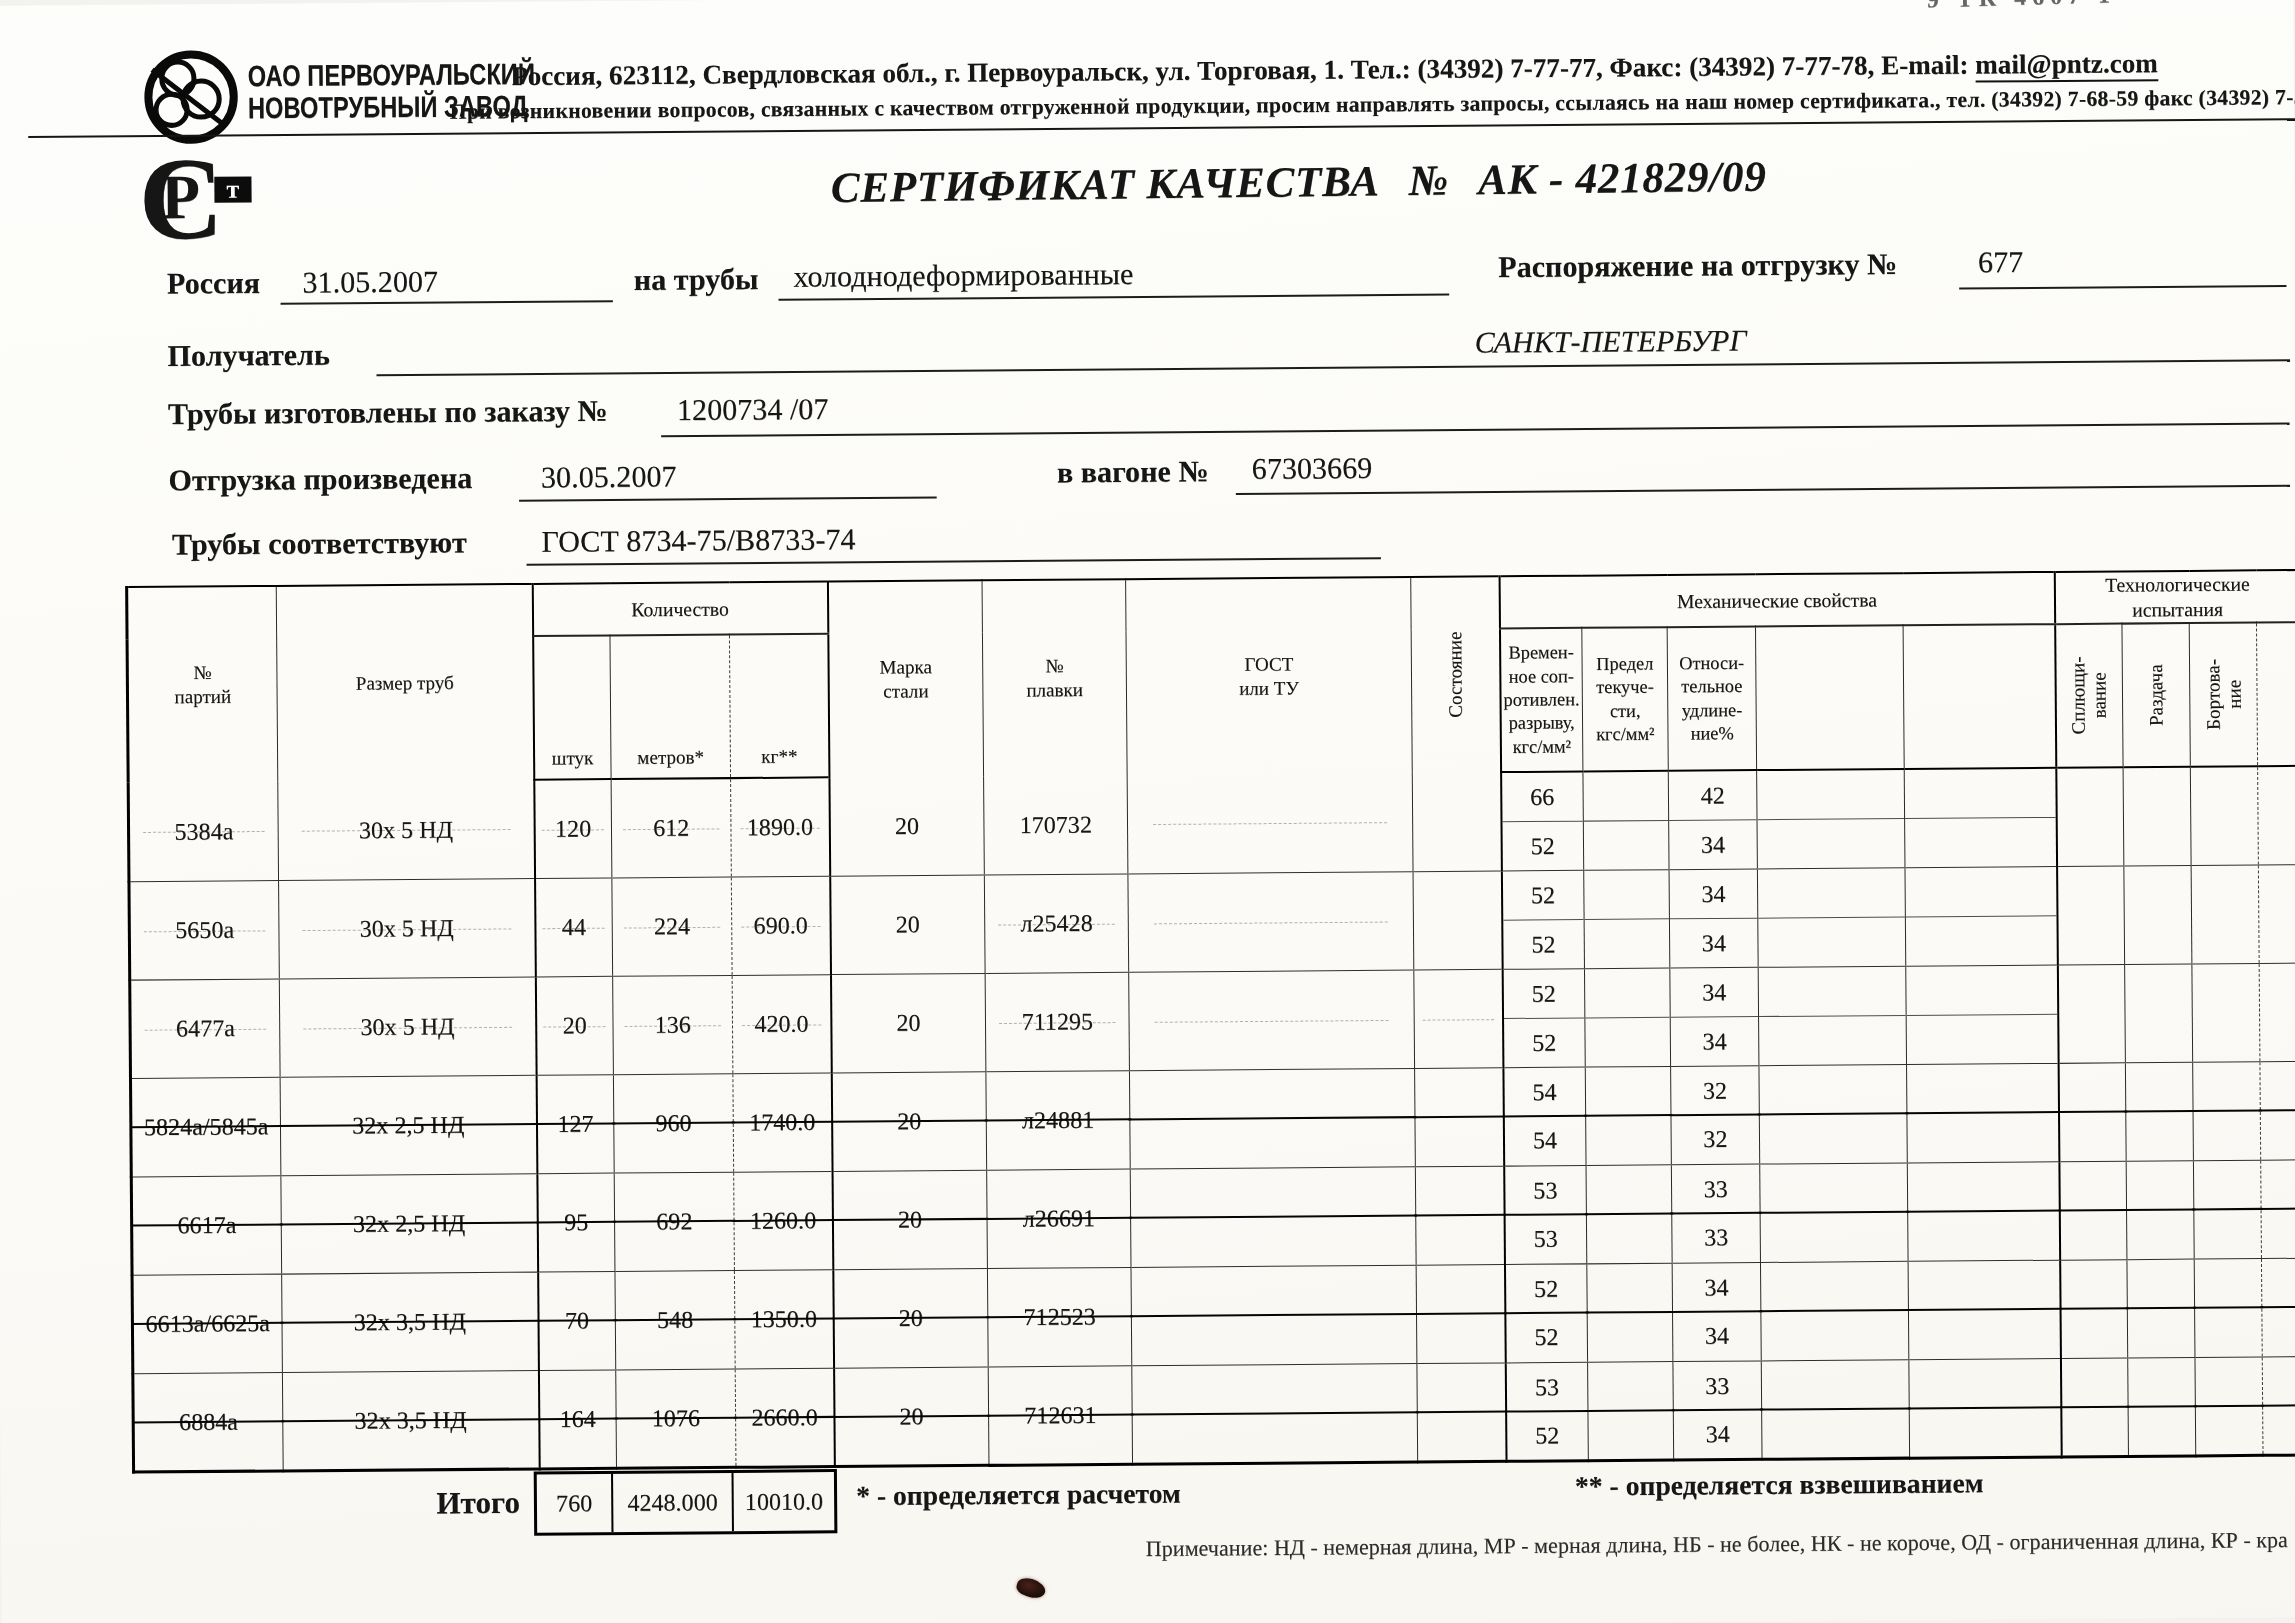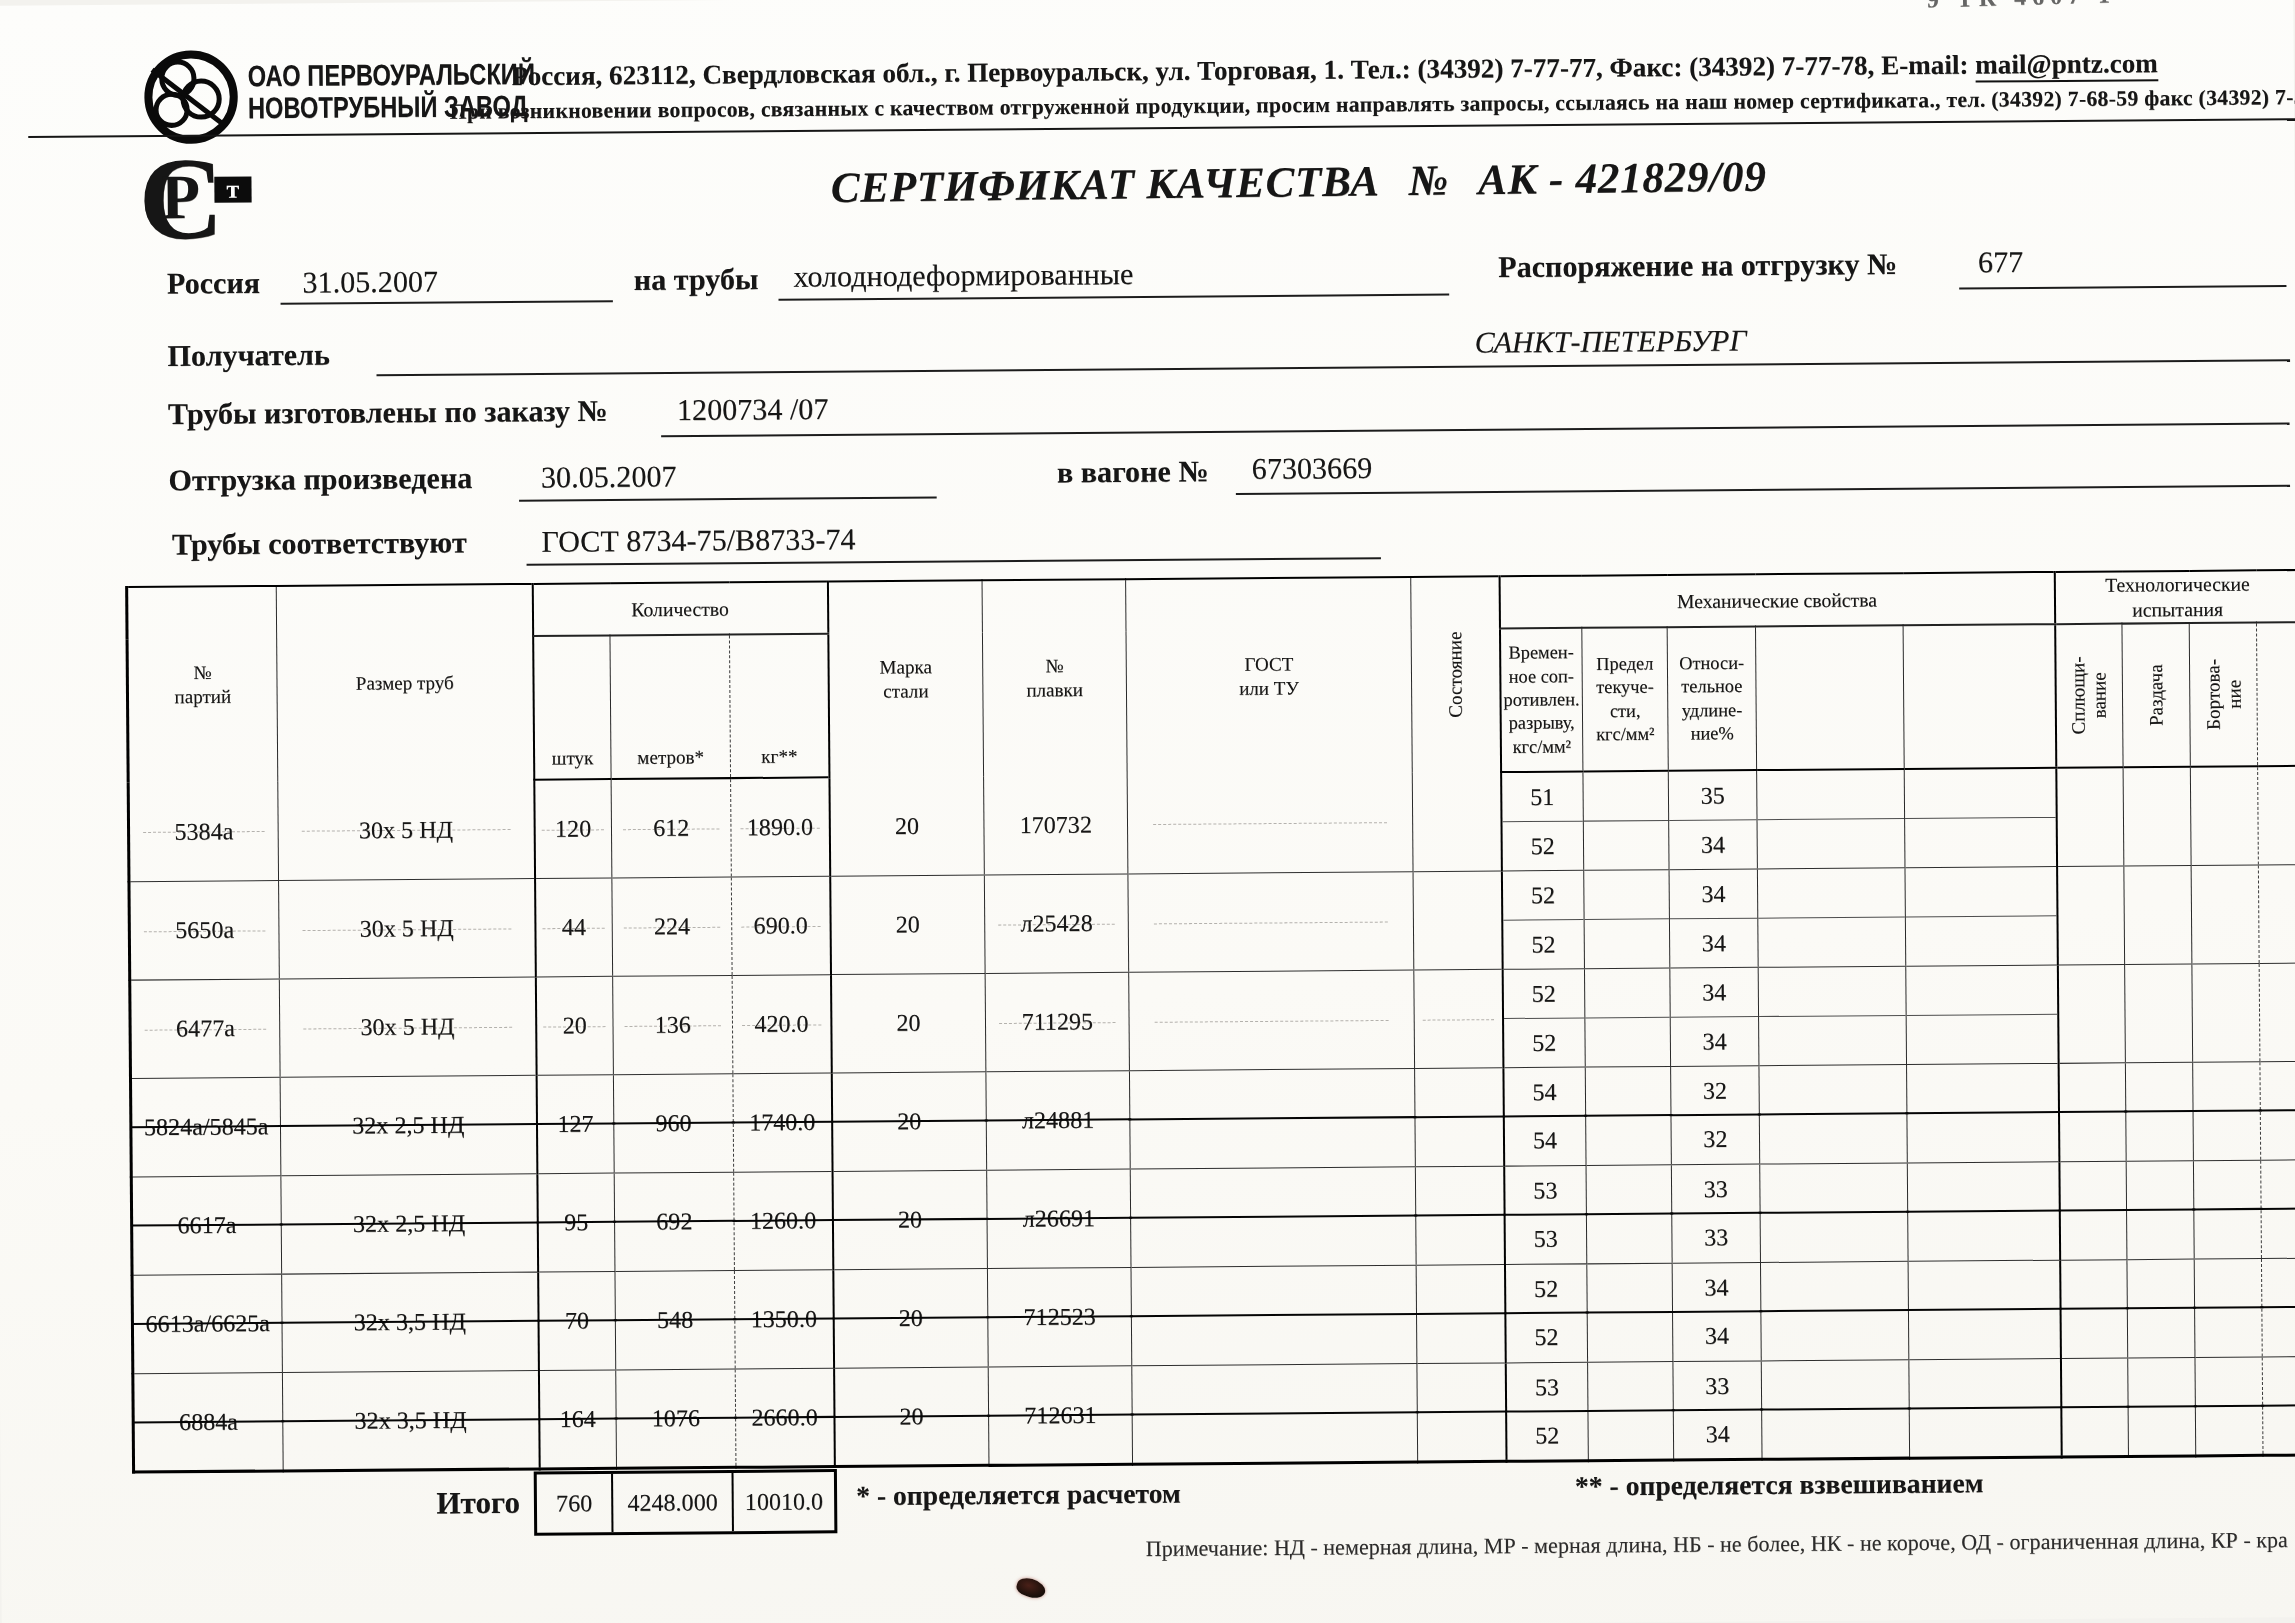--- a/index.html
+++ b/index.html
@@ -252,33 +252,33 @@
       <td class="noise">30х 5 НД</td>
       <td class="thick-l noise">120</td>
       <td class="noise">612</td>
       <td class="dash-l noise">1890.0</td>
       <td class="thick-l">20</td>
       <td>170732</td>
       <td class="noise"></td>
       <td></td>
       <td class="mech thick-l">
             <div class="s1">
-              <span>51</span>
-            </div>
-            <div class="s2">
-              <span>52</span>
-            </div>
-          </td>
-      <td class="mech">
-            <div class="s1"></div>
-            <div class="s2"></div>
-          </td>
-      <td class="mech">
-            <div class="s1">
-              <span>35</span>
+              <span>66</span>
+            </div>
+            <div class="s2">
+              <span>52</span>
+            </div>
+          </td>
+      <td class="mech">
+            <div class="s1"></div>
+            <div class="s2"></div>
+          </td>
+      <td class="mech">
+            <div class="s1">
+              <span>42</span>
             </div>
             <div class="s2">
               <span>34</span>
             </div>
           </td>
       <td class="mech">
             <div class="s1"></div>
             <div class="s2"></div>
           </td>
       <td class="mech">

